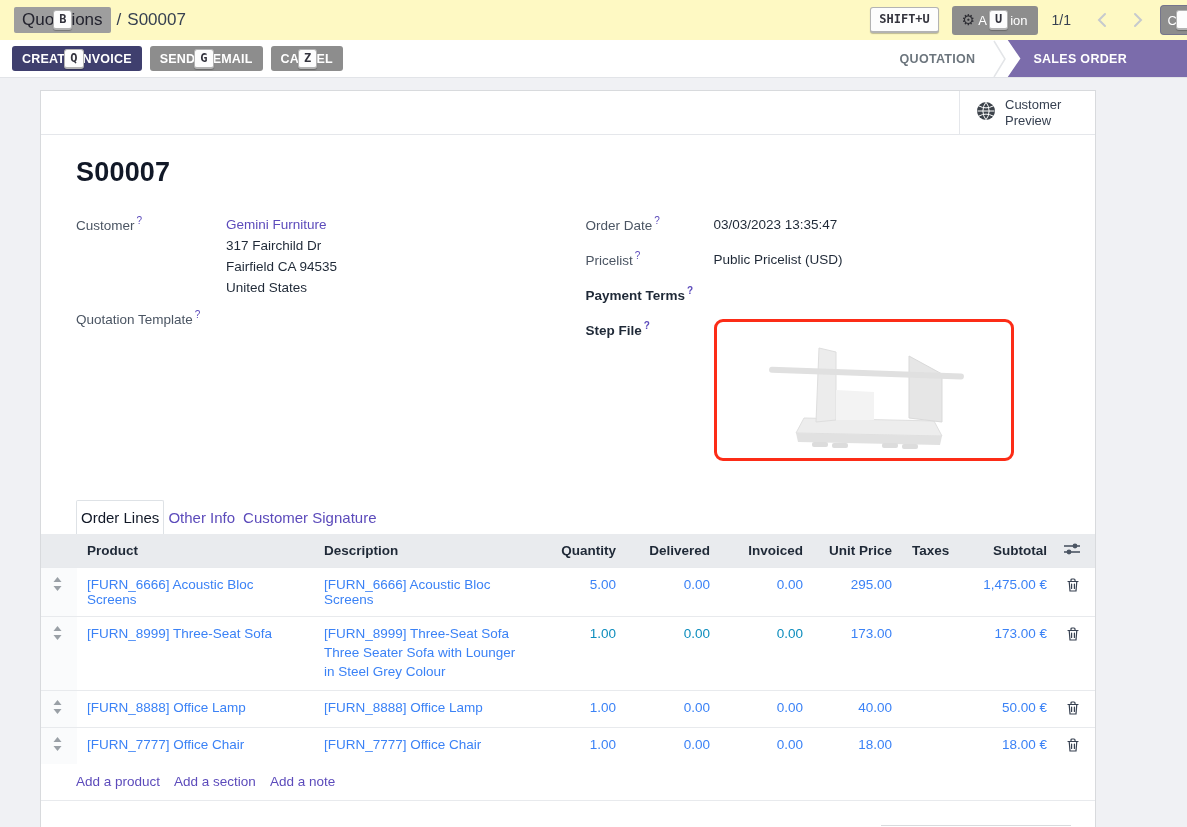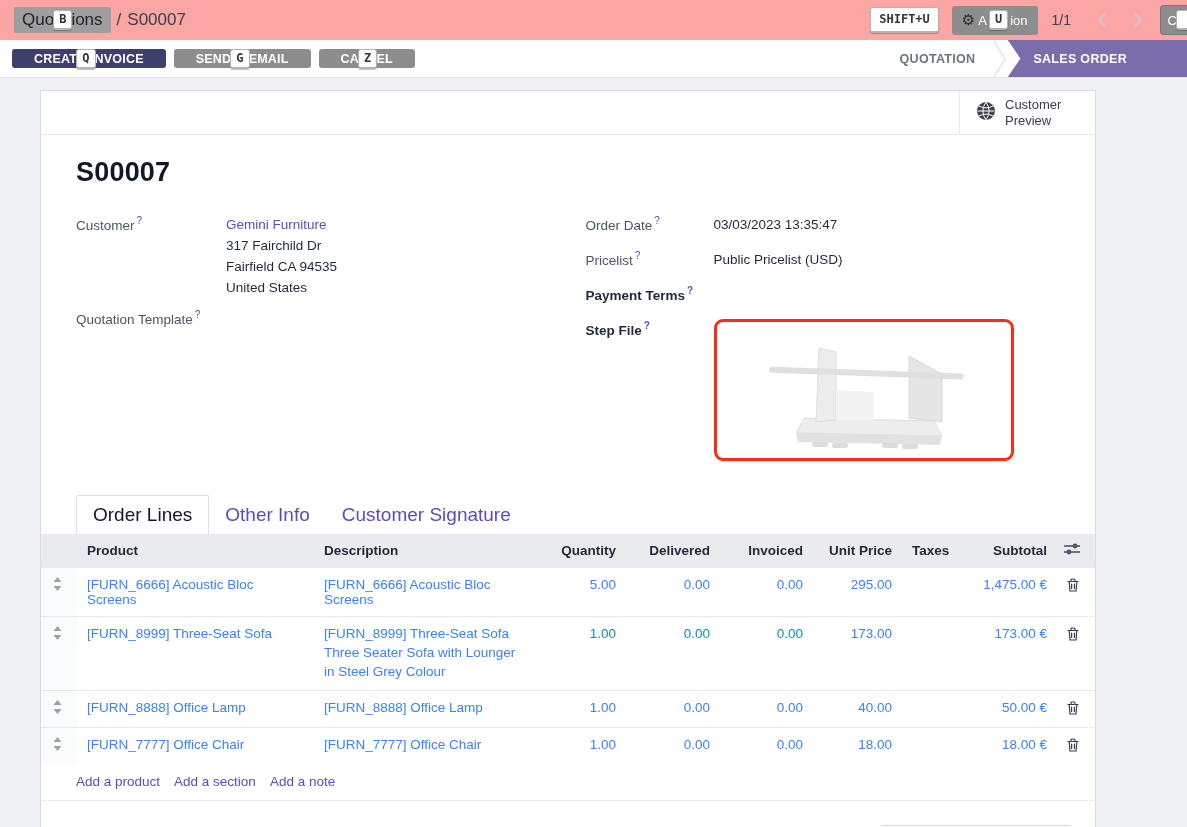--- a/index.html
+++ b/index.html
@@ -1,20 +1,20 @@
 <!DOCTYPE html>
 <html><head>
 <meta charset="utf-8">
 <style>
   * { margin:0; padding:0; box-sizing:border-box; }
   html,body { width:1187px; height:827px; overflow:hidden; background:#f0f1f4;
     font-family:"Liberation Sans", sans-serif; color:#212529; }
 
   
-  .topbar { height:40px; background:#fca5a5; display:flex; align-items:center;
+  .topbar { height:40px; background:#fef9c3; display:flex; align-items:center;
     padding:0 14px; position:relative; }
   .breadcrumb { font-size:17px; color:#374151; display:flex; align-items:center; gap:6px; }
   .bc-highlight { background:#9e9e9e; color:#23232e; padding:3px 8px; border-radius:2px;
     display:inline-flex; align-items:center; }
   .kbd { background:#fdfdfd; border:1px solid #b3b3b3; border-bottom-width:2px;
     border-radius:3px; padding:1px 5px; font-family:"DejaVu Sans Mono", monospace;
     font-size:12px; font-weight:bold; color:#33333d; line-height:15px;
     box-shadow:0 1px 1px rgba(0,0,0,.25); display:inline-block; margin:0 -1px;
     position:relative; z-index:2; }
   .topbar-right { margin-left:auto; display:flex; align-items:center; gap:14px; padding-right:30px; }
@@ -27,22 +27,22 @@
   .pager svg { display:block; }
   .edge-btn { position:absolute; right:0; top:5px; height:30px; width:27px;
     background:#8d8d8d; border:1px solid #75758c; border-right:none;
     border-radius:4px 0 0 4px; color:#fff; font-size:13px; display:flex;
     align-items:center; justify-content:flex-end; overflow:hidden; padding-left:6px; }
   .edge-btn .kbd { margin-right:-8px; }
 
   
   .controlbar { height:38px; background:#fff; border-bottom:1px solid #e2e4e8;
     display:flex; align-items:center; padding-left:12px; overflow:hidden; position:relative; }
-  .action-btn { height:19px; border:none; border-radius:3px; color:#fff;
-    font-size:12.5px; font-weight:bold; letter-spacing:.2px; padding:0 22px;
+  .action-btn { height:25px; border:none; border-radius:3px; color:#fff;
+    font-size:12.5px; font-weight:bold; letter-spacing:.2px; padding:0 10px;
     display:inline-flex; align-items:center; margin-right:8px; cursor:pointer;
     font-family:inherit; }
   .action-btn.primary { background:#3f3f6e; }
   .action-btn.secondary { background:#8d8d8d; }
   .statusbar { margin-left:auto; display:flex; align-items:stretch; height:38px; }
   .status-step { display:flex; align-items:center; padding:0 18px; font-size:12.5px;
     font-weight:bold; color:#6c757d; letter-spacing:.3px; white-space:nowrap; }
   .status-sep svg { display:block; height:38px; }
   .status-step.active { background:#7b6cab; color:#fff; padding:0 60px 0 26px;
     clip-path:polygon(0 0, 100% 0, 100% 100%, 0 100%, 13px 50%); }
@@ -70,21 +70,21 @@
   .fvalue { font-size:13.5px; color:#1f2937; line-height:21px; }
   a.link, .link { color:#5c4bbb; text-decoration:none; cursor:pointer; }
   .addr div { line-height:21px; }
   .frow.spaced { margin-bottom:14px; }
 
   .stepfile-box { width:300px; height:142px; border:3px solid #fc2c17; border-radius:9px;
     background:#fff; display:flex; align-items:center; justify-content:center; }
 
   
   .tabs { display:flex; align-items:flex-end; margin-top:30px; padding-left:35px; height:33px; }
-  .tab { font-size:19px; padding:8px 16px; cursor:pointer; }
+  .tab { font-size:15px; padding:8px 4px; cursor:pointer; }
   .tab.active { background:#fff; border:1px solid #dee2e6; border-bottom:none;
     color:#111827; border-radius:2px 2px 0 0; }
   .tab.inactive { color:#5c4bbb; }
 
   
   table.olines { width:100%; border-collapse:collapse; table-layout:fixed; }
   .olines th { background:#e9ebee; font-size:13.5px; font-weight:bold; color:#1f2937;
     padding:8px 10px; text-align:left; white-space:nowrap; overflow:hidden; }
   .olines td { font-size:13.5px; color:#3b82f6; padding:9px 10px; vertical-align:top;
     border-top:1px solid #e8eaed; overflow:hidden; }

